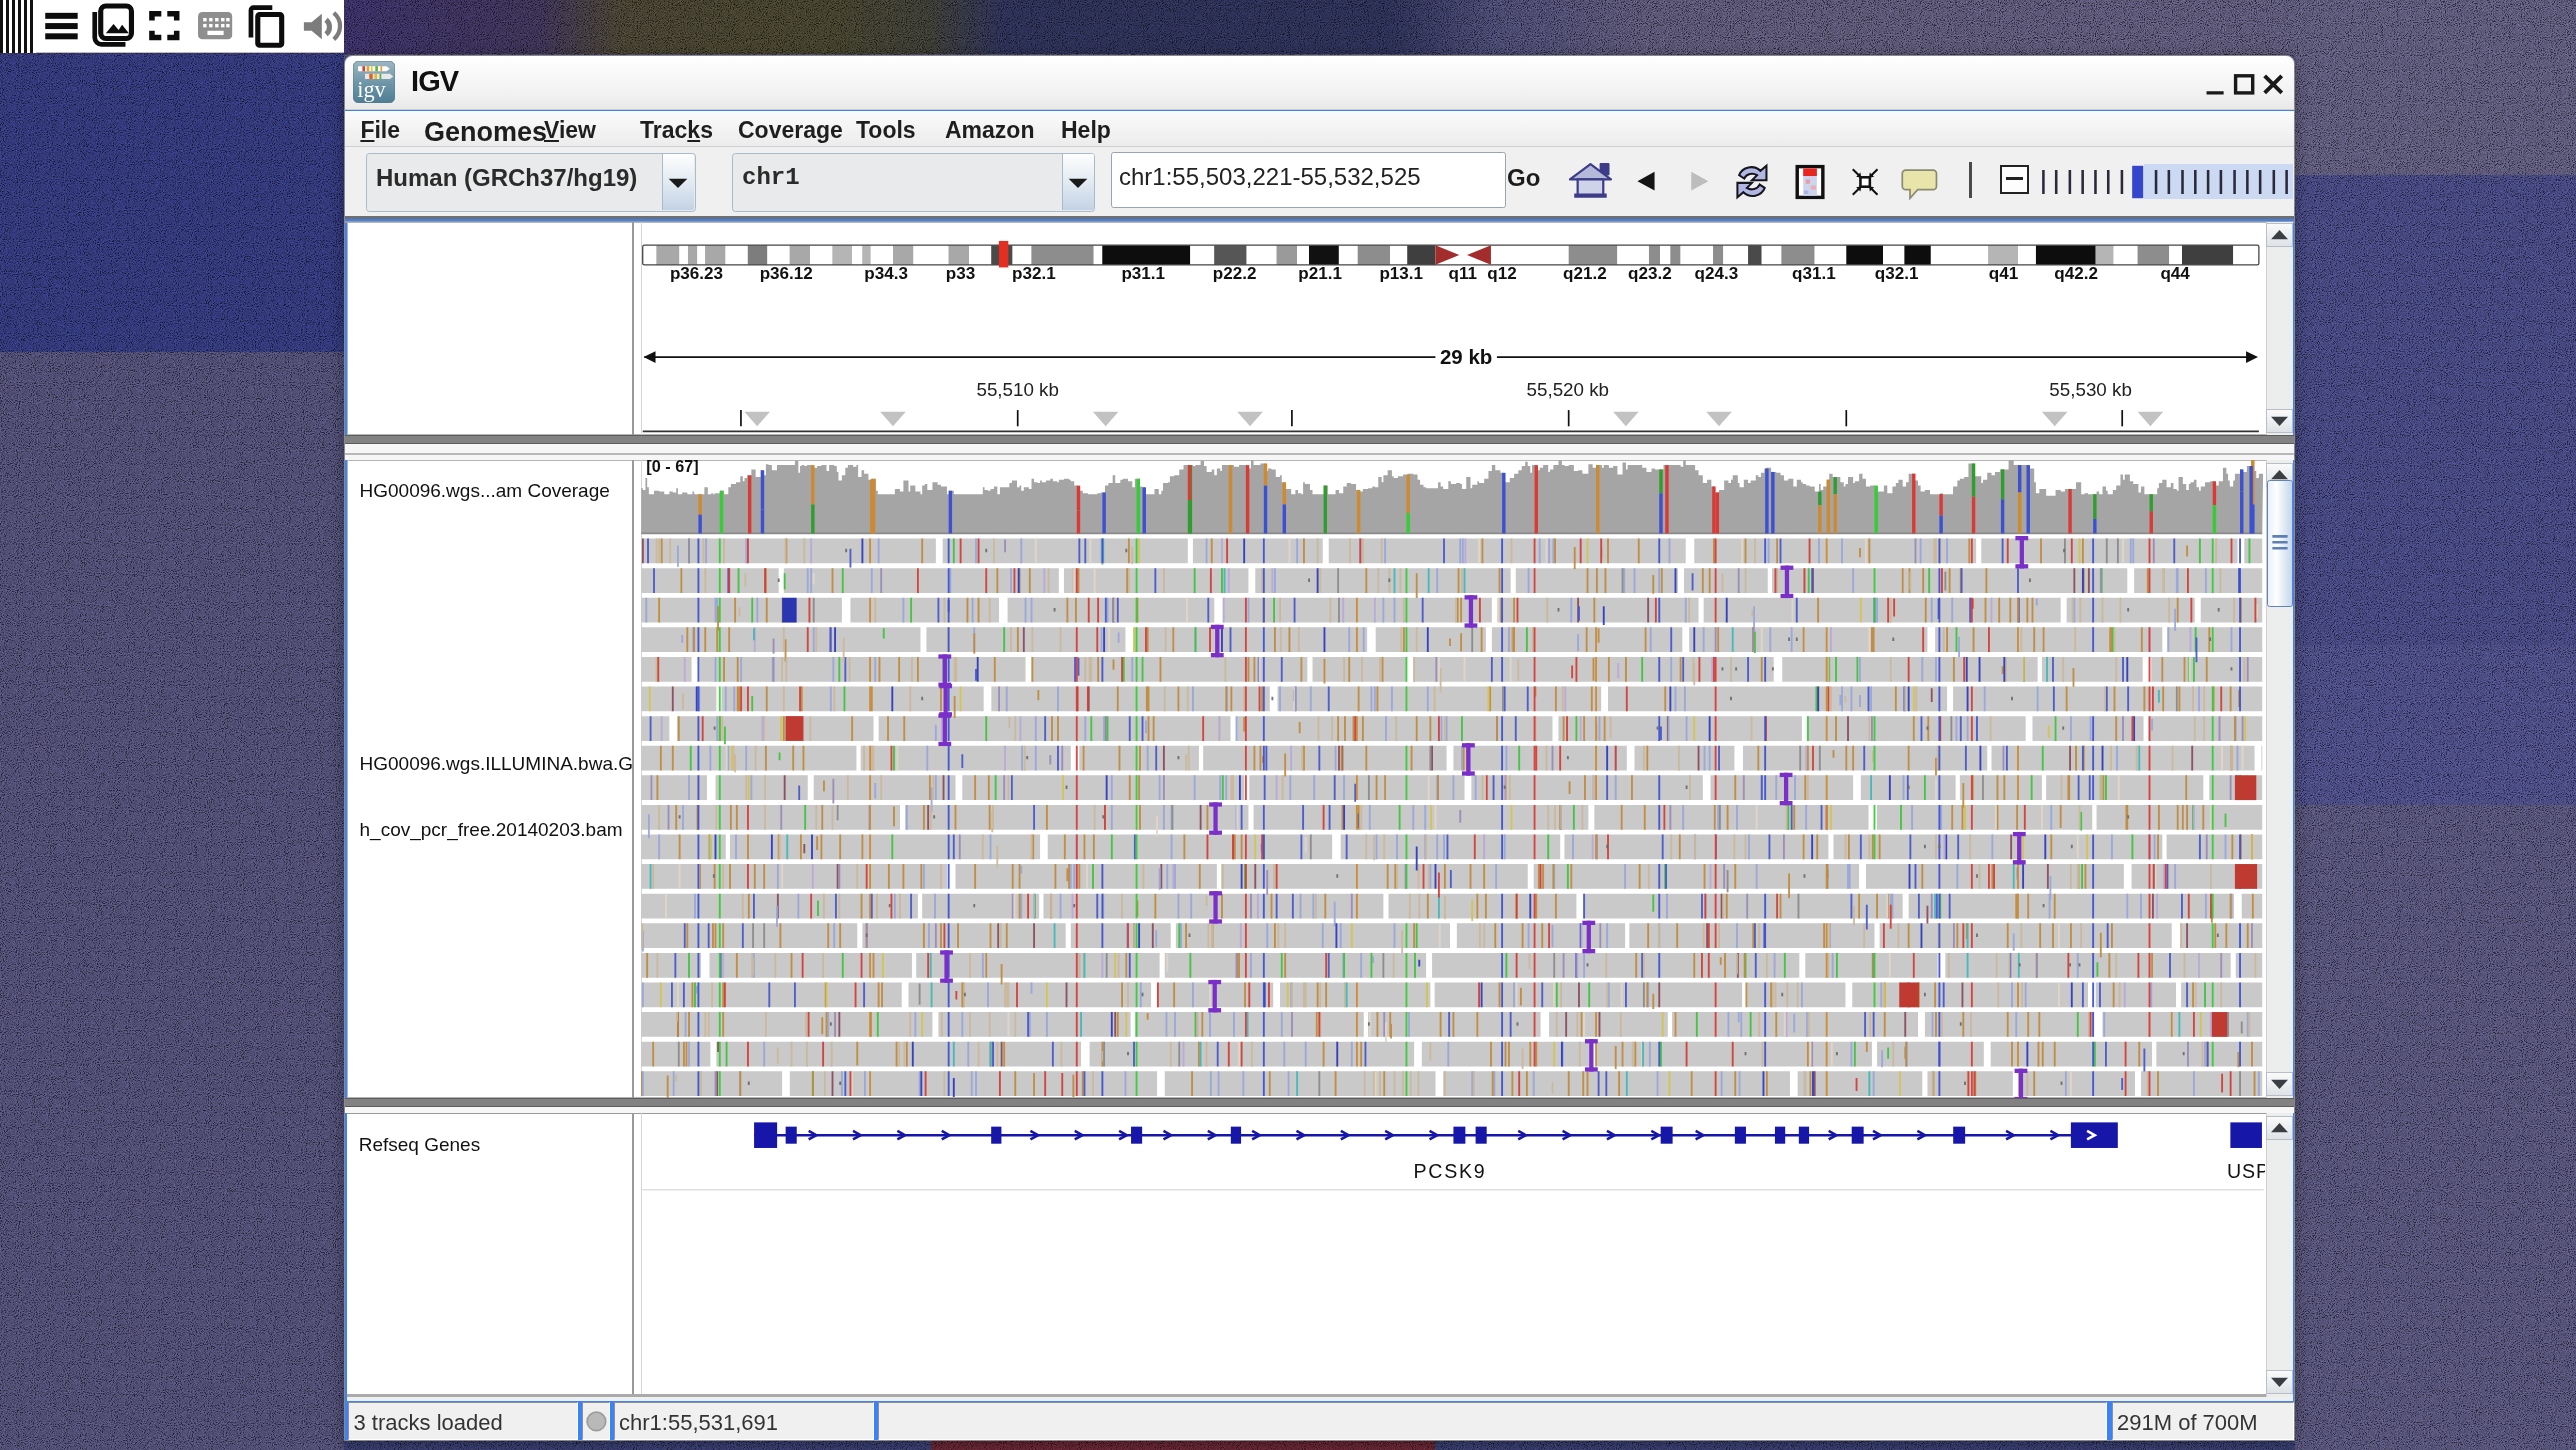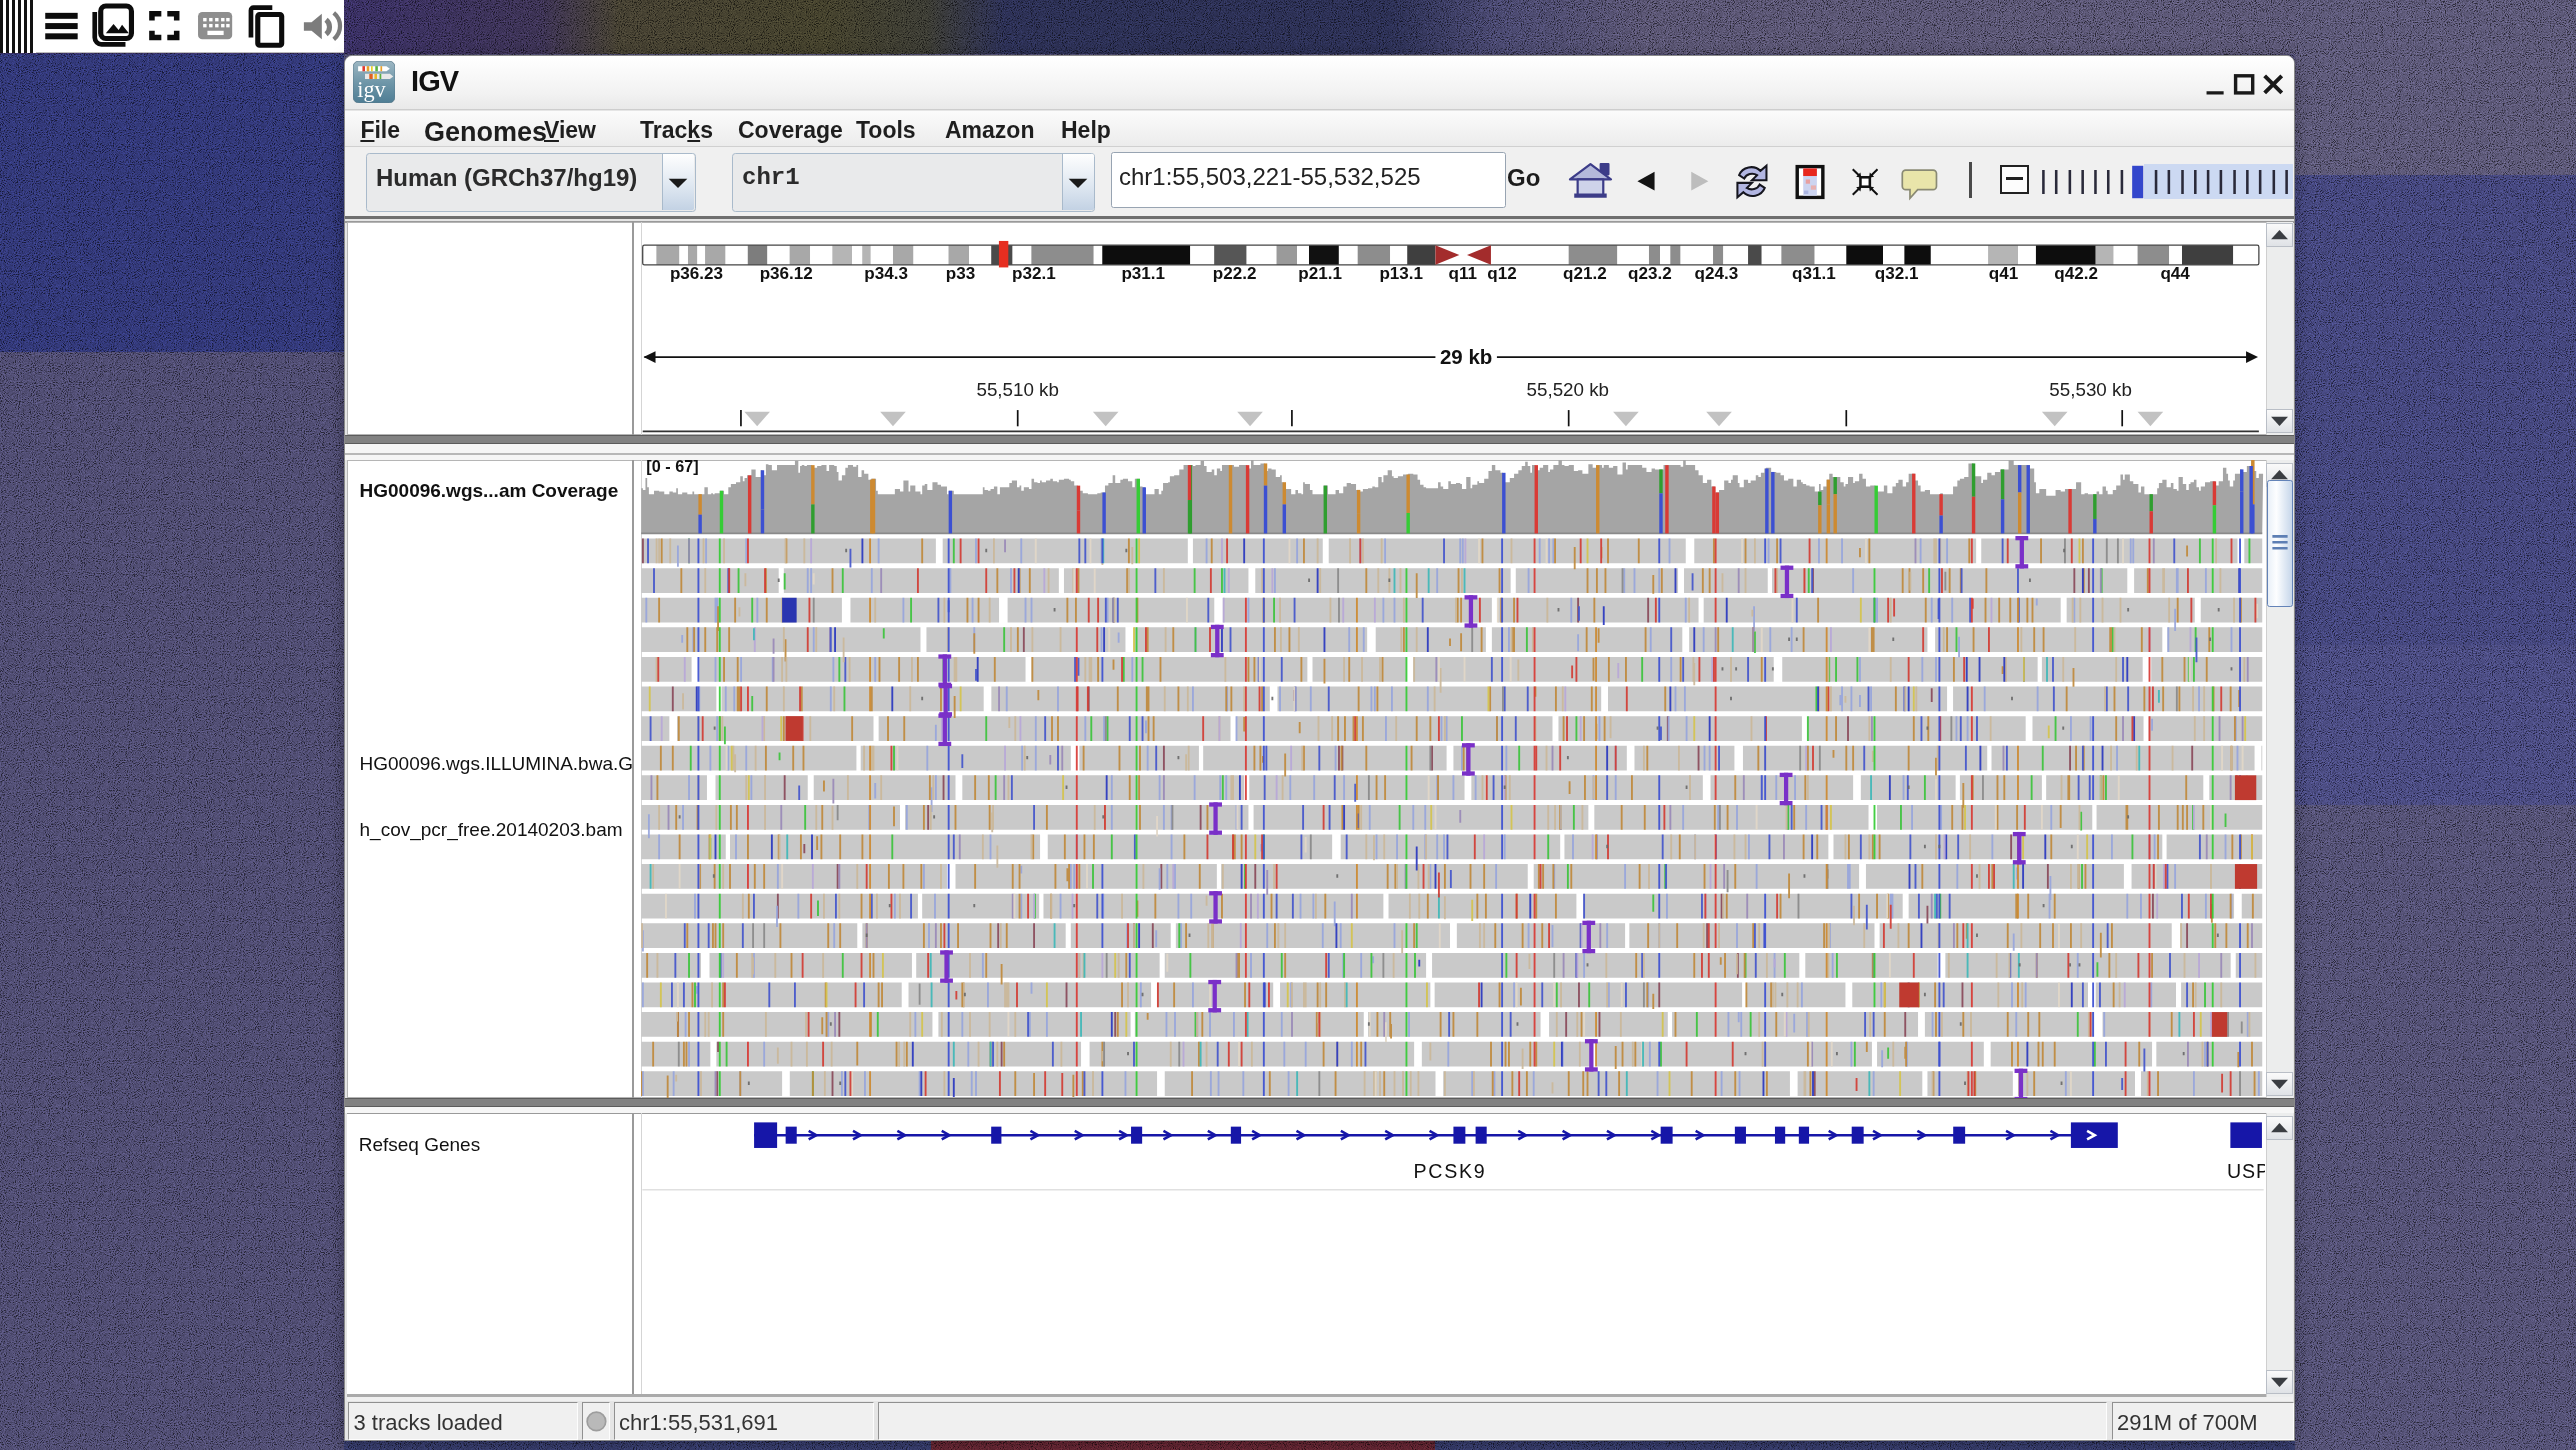--- a/index.html
+++ b/index.html
@@ -79,21 +79,21 @@
  </g>
 
  <path d="M356 26h9l12-10v30l-12-10h-9z" fill="#7c7c7c"></path>
  <g fill="none" stroke="#7c7c7c">
   <path d="M382 23a11 11 0 0 1 0 17" stroke-width="6"></path>
   <path d="M391 15a20 20 0 0 1 0 31" stroke-width="5"></path>
  </g>
 </svg>
 
 <div class="abs" style="left:344px;top:55px;width:1951px;height:1386px;
- background:#e5e5e5;border:1.7px solid #8a8a8a;border-radius:8.5px 8.5px 0 0;
+ background:#3b82f6;border:1.7px solid #8a8a8a;border-radius:8.5px 8.5px 0 0;
  box-shadow:0 3.4px 15.4px rgba(0,0,0,.35);overflow:hidden;">
 
 <div class="abs" style="left:0;top:0;width:1951px;height:54px;background:linear-gradient(#ffffff,#f2f2f2 70%,#e9e9e9);border-bottom:0.9px solid #cdcdcd;"></div>
 <svg class="abs" style="left:7.7px;top:5.1px" width="42" height="42" viewBox="0 0 49 49">
  <defs>
         <linearGradient id="igvbg" x1="0" y1="0" x2="0" y2="1">
   <stop offset="0" stop-color="#9db7c3"></stop>
           <stop offset=".5" stop-color="#7097a9"></stop>
           <stop offset="1" stop-color="#4e7d94"></stop>
         </linearGradient>
@@ -346,21 +346,21 @@
     <svg class="abs" style="left:1921px;top:353px" width="27" height="24" viewBox="0 0 32 28">
       <path d="M6 9l10 11 10-11z" fill="#3a3d42"></path>
     </svg>
 <div class="abs" style="left:0;top:379px;width:1951px;height:8.5px;background:#828282;border-top:0.9px solid #5c5c5c;border-bottom:0.9px solid #5c5c5c;"></div>
 <div class="abs" style="left:0;top:388px;width:1951px;height:16px;background:#f6f6f6;"></div>
 <div class="abs" style="left:0;top:397px;width:1951px;height:1.7px;background:#b8b8b8;"></div>
 
 <div class="abs" style="left:1.7px;top:404px;width:1946px;height:638px;background:#fff;border:0.9px solid #b5b5b5;"></div>
 <div class="abs" style="left:287px;top:404px;width:1.7px;height:638px;background:#9a9a9a;"></div>
 <div class="abs" style="left:296px;top:404px;width:0.9px;height:638px;background:#d5d5d5;"></div>
-<div class="abs" style="left:14.5px;top:424px;font-size:19px;color:#111;font-weight:bold;">HG00096.wgs...am Coverage</div>
+<div class="abs" style="left:14.5px;top:424px;font-size:19px;color:#111;">HG00096.wgs...am Coverage</div>
 <div class="abs" style="left:14.5px;top:697px;font-size:19px;color:#111;">HG00096.wgs.ILLUMINA.bwa.G</div>
 <div class="abs" style="left:14.5px;top:763px;font-size:19px;color:#111;">h_cov_pcr_free.20140203.bam</div>
 <svg class="abs" style="left:296px;top:404px" width="1624" height="638" viewBox="0 0 1901 747">
       <path d="M0 86L0 33L2 33L2 35L5 35L5 21L7 21L7 32L9 32L9 40L15 40L15 36L21 36L21 37L27 37L27 40L29 40L29 40L33 40L33 37L37 37L37 38L41 38L41 33L43 33L43 40L48 40L48 38L54 38L54 40L56 40L56 40L60 40L60 37L62 37L62 40L66 40L66 40L69 40L69 40L71 40L71 40L74 40L74 32L78 32L78 40L82 40L82 39L84 39L84 40L86 40L86 39L92 39L92 36L97 36L97 40L102 40L102 32L105 32L105 28L111 28L111 26L116 26L116 19L119 19L119 25L121 25L121 21L124 21L124 18L129 18L129 11L134 11L134 20L140 20L140 12L142 12L142 18L146 18L146 5L149 5L149 6L153 6L153 12L159 12L159 6L163 6L163 6L166 6L166 6L172 6L172 6L178 6L178 6L180 6L180 1L184 1L184 15L186 15L186 7L188 7L188 6L191 6L191 7L194 7L194 6L200 6L200 9L206 9L206 7L211 7L211 6L217 6L217 13L220 13L220 6L226 6L226 7L229 7L229 14L231 14L231 24L235 24L235 18L239 18L239 9L242 9L242 6L245 6L245 6L248 6L248 8L252 8L252 6L254 6L254 20L258 20L258 12L261 12L261 16L266 16L266 23L269 23L269 22L275 22L275 36L277 36L277 40L280 40L280 40L285 40L285 40L287 40L287 40L292 40L292 40L297 40L297 34L303 34L303 37L307 37L307 24L313 24L313 37L315 37L315 30L321 30L321 37L327 37L327 40L329 40L329 30L332 30L332 28L335 28L335 35L341 35L341 26L347 26L347 29L351 29L351 31L355 31L355 31L358 31L358 40L360 40L360 36L366 36L366 40L372 40L372 40L376 40L376 40L380 40L380 40L386 40L386 40L392 40L392 40L398 40L398 40L400 40L400 32L402 32L402 35L406 35L406 36L409 36L409 34L413 34L413 31L417 31L417 40L420 40L420 32L425 32L425 32L431 32L431 27L434 27L434 24L440 24L440 32L443 32L443 30L445 30L445 36L448 36L448 32L454 32L454 34L457 34L457 22L460 22L460 26L464 26L464 27L467 27L467 24L469 24L469 26L474 26L474 24L479 24L479 22L482 22L482 25L487 25L487 26L489 26L489 23L495 23L495 22L501 22L501 23L503 23L503 25L507 25L507 30L511 30L511 36L517 36L517 39L523 39L523 40L528 40L528 40L534 40L534 39L536 39L536 39L538 39L538 38L543 38L543 30L547 30L547 27L552 27L552 18L555 18L555 27L561 27L561 23L564 23L564 22L570 22L570 25L575 25L575 32L578 32L578 22L584 22L584 31L587 31L587 32L590 32L590 40L595 40L595 40L601 40L601 34L606 34L606 40L609 40L609 36L611 36L611 27L617 27L617 26L619 26L619 19L624 19L624 18L630 18L630 11L635 11L635 6L641 6L641 6L646 6L646 7L649 7L649 6L655 6L655 1L659 1L659 7L662 7L662 14L668 14L668 11L671 11L671 18L674 18L674 10L678 10L678 13L680 13L680 6L685 6L685 6L687 6L687 6L689 6L689 6L694 6L694 8L700 8L700 6L704 6L704 6L709 6L709 10L714 10L714 0L717 0L717 6L723 6L723 6L725 6L725 4L730 4L730 13L734 13L734 10L738 10L738 11L743 11L743 20L748 20L748 18L750 18L750 26L752 26L752 29L755 29L755 34L761 34L761 40L766 40L766 35L769 35L769 39L773 39L773 40L775 40L775 26L777 26L777 28L783 28L783 35L786 35L786 40L789 40L789 40L793 40L793 40L799 40L799 30L804 30L804 40L808 40L808 40L813 40L813 35L817 35L817 39L822 39L822 31L826 31L826 27L831 27L831 28L837 28L837 35L840 35L840 37L845 37L845 34L851 34L851 33L856 33L856 31L859 31L859 32L863 32L863 20L867 20L867 26L869 26L869 18L874 18L874 12L879 12L879 19L881 19L881 21L886 21L886 19L892 19L892 17L898 17L898 16L904 16L904 17L909 17L909 23L912 23L912 29L916 29L916 32L919 32L919 33L924 33L924 33L930 33L930 33L933 33L933 26L936 26L936 31L939 31L939 34L945 34L945 25L948 25L948 28L954 28L954 27L959 27L959 28L961 28L961 34L966 34L966 20L971 20L971 33L973 33L973 29L979 29L979 25L981 25L981 27L987 27L987 22L992 22L992 13L996 13L996 6L1000 6L1000 12L1006 12L1006 15L1009 15L1009 19L1011 19L1011 26L1017 26L1017 21L1022 21L1022 16L1027 16L1027 12L1031 12L1031 7L1035 7L1035 2L1038 2L1038 7L1041 7L1041 15L1043 15L1043 6L1047 6L1047 12L1052 12L1052 9L1056 9L1056 6L1062 6L1062 14L1064 14L1064 11L1068 11L1068 6L1074 6L1074 -3L1078 -3L1078 6L1081 6L1081 7L1086 7L1086 6L1092 6L1092 13L1097 13L1097 12L1102 12L1102 16L1104 16L1104 16L1109 16L1109 5L1114 5L1114 9L1118 9L1118 6L1123 6L1123 6L1125 6L1125 9L1127 9L1127 6L1133 6L1133 9L1135 9L1135 9L1138 9L1138 7L1143 7L1143 17L1149 17L1149 3L1153 3L1153 11L1155 11L1155 6L1157 6L1157 6L1160 6L1160 6L1164 6L1164 6L1169 6L1169 6L1172 6L1172 9L1177 9L1177 14L1183 14L1183 10L1187 10L1187 11L1193 11L1193 11L1197 11L1197 6L1203 6L1203 6L1208 6L1208 6L1212 6L1212 6L1217 6L1217 8L1220 8L1220 -2L1223 -2L1223 6L1228 6L1228 6L1231 6L1231 6L1234 6L1234 12L1238 12L1238 18L1243 18L1243 27L1248 27L1248 23L1253 23L1253 31L1257 31L1257 38L1262 38L1262 35L1268 35L1268 24L1273 24L1273 27L1276 27L1276 23L1278 23L1278 18L1280 18L1280 18L1284 18L1284 27L1286 27L1286 32L1291 32L1291 23L1296 23L1296 27L1299 27L1299 24L1305 24L1305 18L1308 18L1308 20L1311 20L1311 15L1315 15L1315 10L1317 10L1317 9L1323 9L1323 14L1329 14L1329 15L1334 15L1334 18L1338 18L1338 24L1343 24L1343 22L1349 22L1349 31L1353 31L1353 23L1358 23L1358 26L1360 26L1360 28L1364 28L1364 30L1368 30L1368 31L1374 31L1374 37L1377 37L1377 37L1379 37L1379 28L1381 28L1381 35L1384 35L1384 31L1388 31L1388 23L1391 23L1391 16L1395 16L1395 20L1399 20L1399 20L1404 20L1404 26L1408 26L1408 31L1410 31L1410 28L1413 28L1413 20L1419 20L1419 27L1421 27L1421 25L1426 25L1426 16L1430 16L1430 22L1434 22L1434 31L1439 31L1439 30L1445 30L1445 37L1448 37L1448 37L1453 37L1453 37L1455 37L1455 30L1459 30L1459 39L1465 39L1465 31L1469 31L1469 27L1472 27L1472 23L1477 23L1477 31L1481 31L1481 26L1484 26L1484 16L1487 16L1487 16L1491 16L1491 24L1495 24L1495 30L1498 30L1498 37L1503 37L1503 35L1509 35L1509 40L1512 40L1512 40L1515 40L1515 40L1521 40L1521 39L1524 39L1524 40L1530 40L1530 40L1533 40L1533 40L1536 40L1536 31L1538 31L1538 31L1541 31L1541 24L1544 24L1544 22L1549 22L1549 20L1554 20L1554 4L1560 4L1560 19L1563 19L1563 19L1569 19L1569 27L1571 27L1571 23L1576 23L1576 15L1581 15L1581 18L1585 18L1585 14L1591 14L1591 11L1595 11L1595 11L1601 11L1601 -1L1607 -1L1607 6L1609 6L1609 6L1612 6L1612 6L1615 6L1615 6L1620 6L1620 6L1622 6L1622 6L1626 6L1626 10L1631 10L1631 26L1633 26L1633 39L1637 39L1637 34L1643 34L1643 34L1645 34L1645 42L1650 42L1650 42L1656 42L1656 35L1662 35L1662 37L1667 37L1667 34L1671 34L1671 34L1675 34L1675 34L1680 34L1680 26L1686 26L1686 40L1690 40L1690 39L1694 39L1694 40L1697 40L1697 40L1702 40L1702 40L1704 40L1704 37L1707 37L1707 40L1711 40L1711 31L1715 31L1715 36L1717 36L1717 40L1723 40L1723 35L1727 35L1727 30L1732 30L1732 17L1735 17L1735 23L1737 23L1737 17L1743 17L1743 25L1747 25L1747 28L1753 28L1753 38L1756 38L1756 31L1760 31L1760 40L1765 40L1765 40L1771 40L1771 40L1775 40L1775 33L1777 33L1777 27L1781 27L1781 23L1786 23L1786 32L1791 32L1791 27L1794 27L1794 34L1798 34L1798 36L1800 36L1800 20L1805 20L1805 28L1809 28L1809 35L1812 35L1812 28L1814 28L1814 26L1818 26L1818 23L1821 23L1821 32L1824 32L1824 36L1826 36L1826 31L1831 31L1831 26L1837 26L1837 25L1843 25L1843 30L1847 30L1847 25L1852 25L1852 9L1856 9L1856 16L1858 16L1858 24L1860 24L1860 31L1864 31L1864 24L1866 24L1866 16L1872 16L1872 11L1874 11L1874 14L1880 14L1880 7L1885 7L1885 -3L1887 -3L1887 13L1891 13L1891 21L1894 21L1894 16L1899 16L1898 86Z" fill="#a5a5a5"></path>
       <path d="M0 86h1898" stroke="#8a8a8a" stroke-width="2"></path>
       <text x="6" y="14" font-size="19" font-weight="bold" fill="#111">[0 - 67]</text>
       <rect x="67" y="40" width="4" height="24" fill="#cd8a31"></rect>
       <rect x="67" y="64" width="4" height="22" fill="#3c50d2"></rect>
       <rect x="125" y="18" width="4" height="68" fill="#d93a35"></rect>
       <rect x="268" y="23" width="4" height="63" fill="#cd8a31"></rect>

